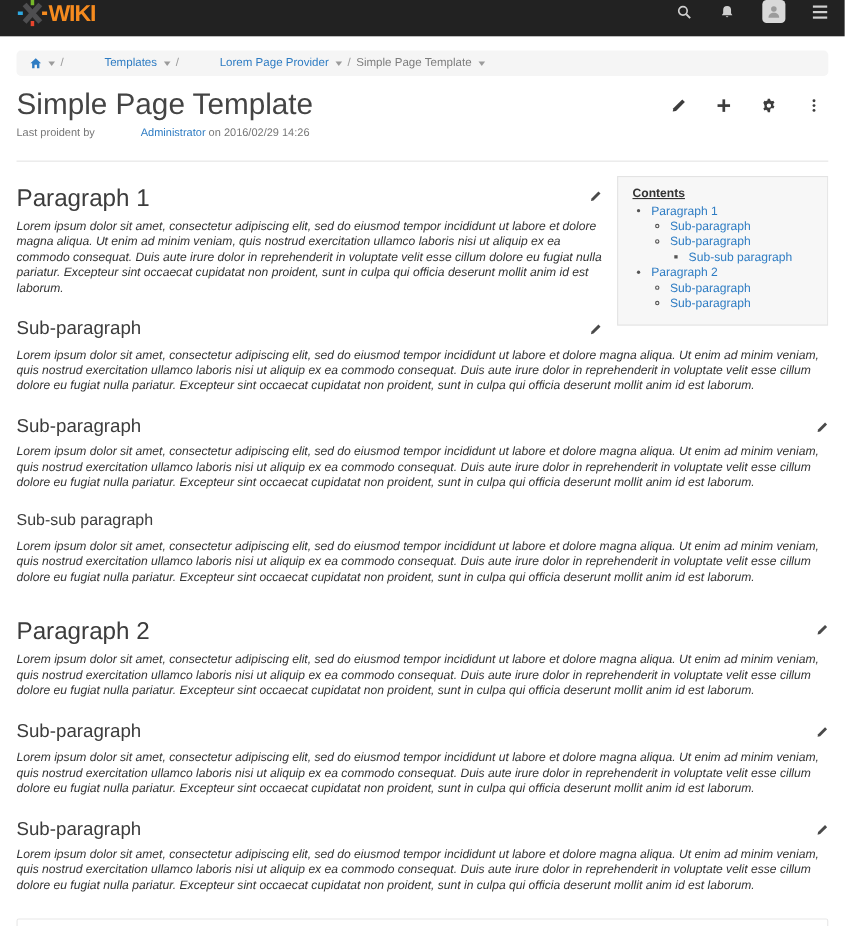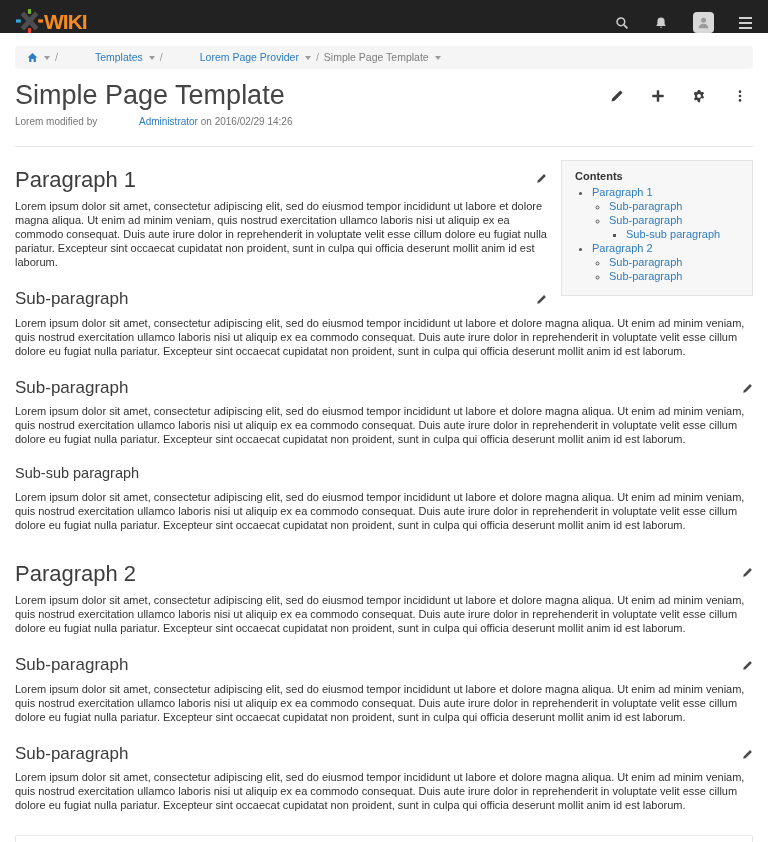--- a/index.html
+++ b/index.html
@@ -12,21 +12,21 @@
     color: #333;
     position: relative;
   }
   a { text-decoration: none; }
 
   
   .navbar {
     height: 33px;
     background: #222222;
     display: flex;
-    align-items: flex-end;
+    align-items: flex-start;
     padding: 0 16px;
   }
   .brand { display: flex; align-items: center; cursor: pointer; }
   .brand-wiki {
     color: #f68b1f;
     font-size: 21px;
     font-weight: 700;
     letter-spacing: -1px;
     line-height: 1;
     margin-left: 1px;
@@ -102,21 +102,21 @@
 
   .toc {
     float: right;
     width: 192px;
     background: #f7f7f7;
     border: 1px solid #e3e3e3;
     padding: 9px 10px 12px 13px;
     margin: 13px 0 12px 14px;
     font-size: 11px;
   }
-  .toc-title { font-weight: 700; color: #333; font-size: 11px; }
+  .toc-title { font-weight: 700; color: #333; font-size: 11px; text-decoration: underline; }
   .toc ul { margin: 3px 0 0; padding-left: 17px; list-style: disc; }
   .toc ul ul { margin: 0; list-style: circle; }
   .toc ul ul ul { list-style: square; }
   .toc li { line-height: 14px; color: #555; }
   .toc a { color: #2e7cc3; }
 
   .sec-h1 {
     font-size: 22px; font-weight: 400; color: #3c3c3c;
     margin: 30px 0 7px; line-height: 1.1;
   }
@@ -127,20 +127,21 @@
   }
   .sec-h3 {
     font-size: 14.5px; font-weight: 400; color: #3c3c3c;
     margin: 19px 0 8px; line-height: 1.15;
   }
   .content p {
     margin: 0 0 12px;
     font-size: 11px;
     line-height: 14px;
     color: #333;
+    font-style: italic;
   }
   .edit-pencil {
     float: right;
     color: #4a4a4a;
     margin-top: 5px;
     margin-left: 10px;
     cursor: pointer;
   }
   .edit-pencil svg { width: 11px; height: 11px; display: block; }
 
@@ -226,21 +227,21 @@
         <path fill="currentColor" d="M6.8 1h2.4l.3 1.7c.55.2 1.05.5 1.5.9l1.6-.6 1.2 2-1.3 1.1c.1.6.1 1.2 0 1.8l1.3 1.1-1.2 2-1.6-.6c-.45.4-.95.7-1.5.9L9.2 15H6.8l-.3-1.7a5.3 5.3 0 0 1-1.5-.9l-1.6.6-1.2-2 1.3-1.1a5.6 5.6 0 0 1 0-1.8L2.2 5l1.2-2 1.6.6c.45-.4.95-.7 1.5-.9zM8 5.7a2.3 2.3 0 1 0 0 4.6 2.3 2.3 0 0 0 0-4.6z"></path>
       </svg>
       <svg class="action-icon" viewBox="0 0 16 16">
         <circle cx="8" cy="3" r="1.5" fill="currentColor"></circle>
         <circle cx="8" cy="8" r="1.5" fill="currentColor"></circle>
         <circle cx="8" cy="13" r="1.5" fill="currentColor"></circle>
       </svg>
     </div>
   </div>
   <div class="modified">
-    <span>Lorem modified by</span>
+    <span>Last proident by</span>
     <a href="#">Administrator</a>
     <span>on 2016/02/29 14:26</span>
   </div>
   <hr class="head-divider">
 </div>
 
 <main class="content">
 
   <aside class="toc">
     <div class="toc-title">Contents</div>

